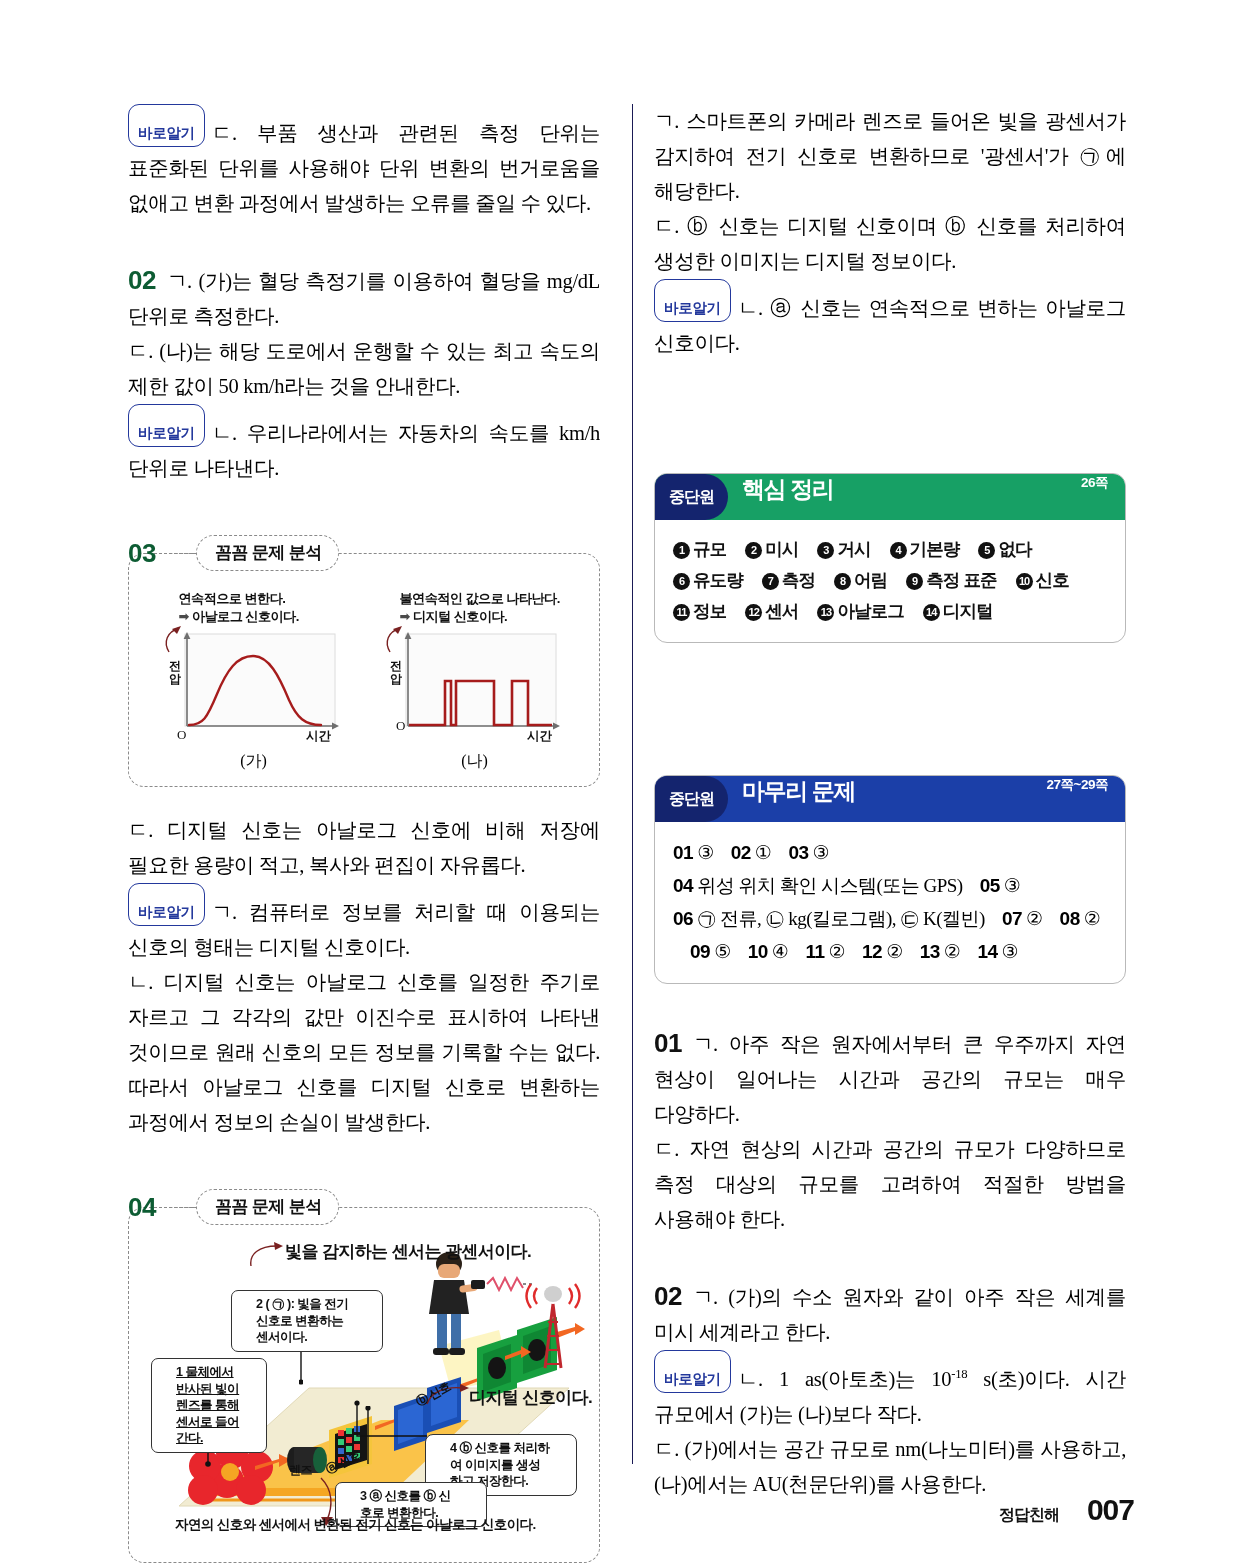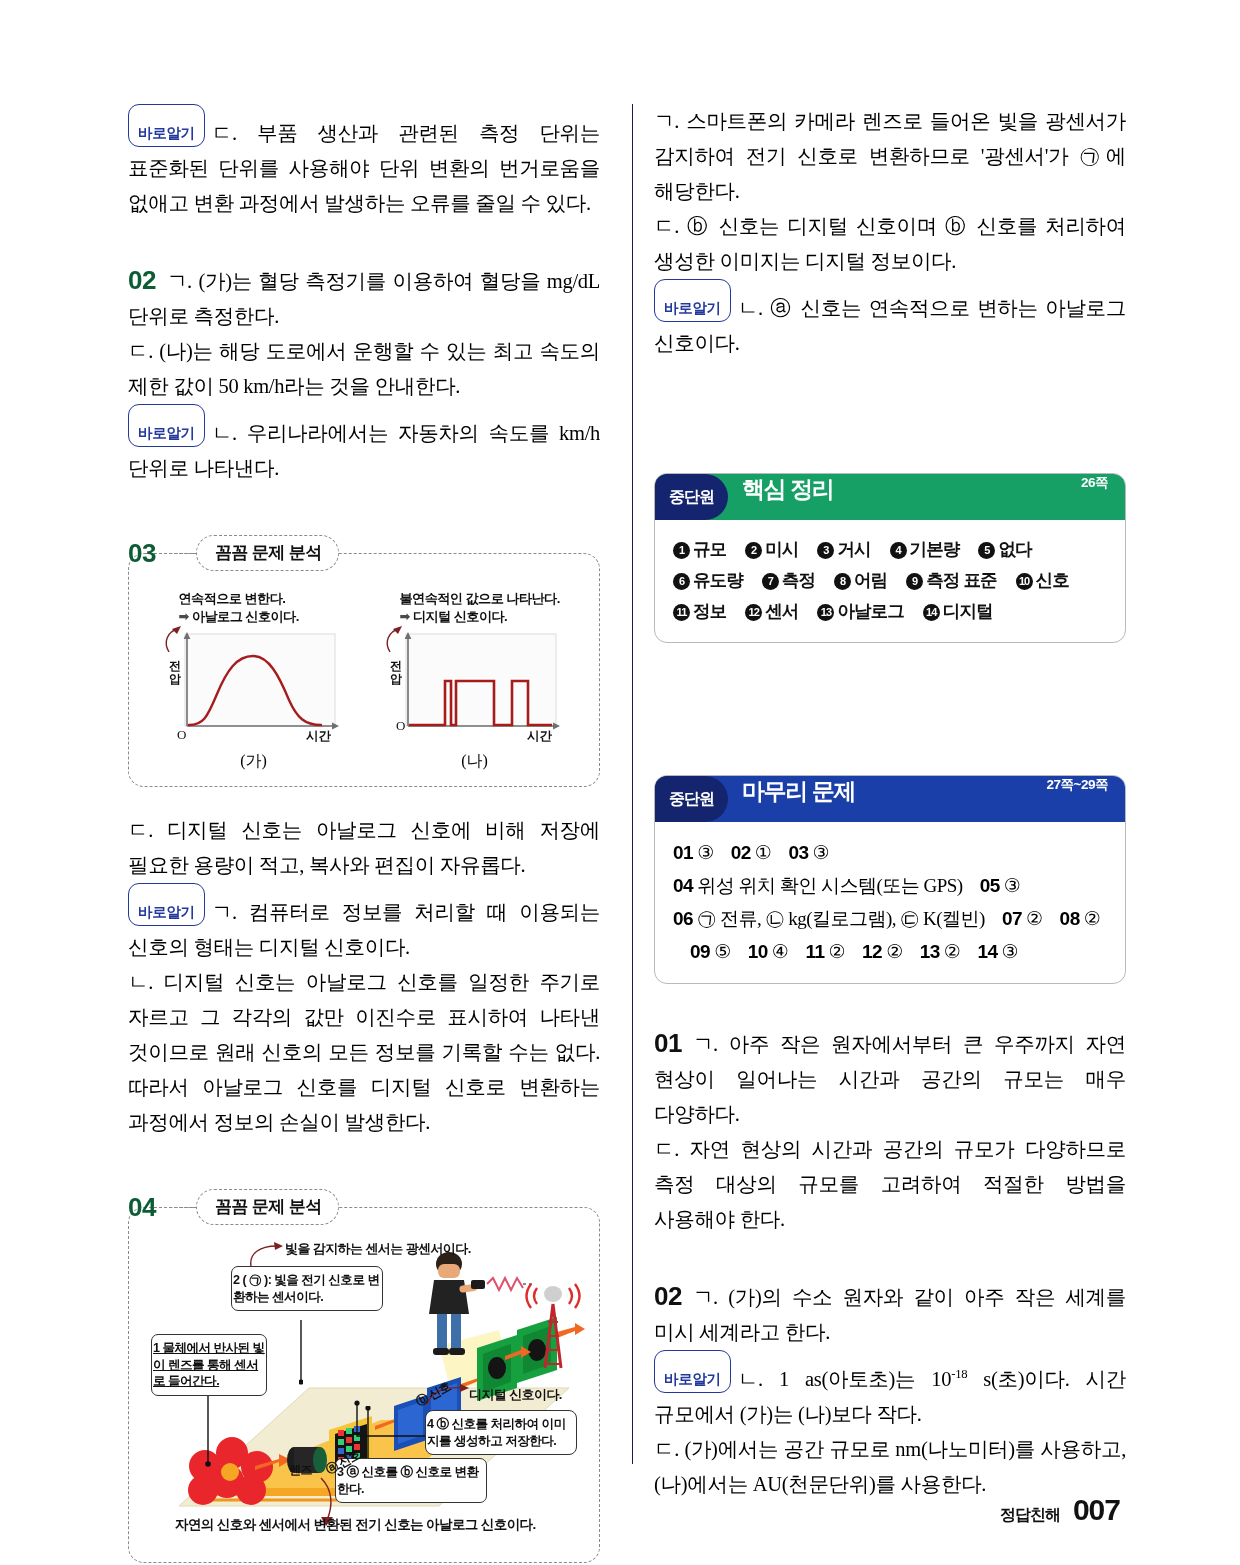--- a/index.html
+++ b/index.html
@@ -136,29 +136,30 @@
   .bubble {
     position:absolute;
     background:#fff;
     border:1.7px solid #333;
     border-radius:7px;
     font-family:"Liberation Sans","DejaVu Sans",sans-serif;
     font-weight:bold;
     font-size:12.6px;
     line-height:16.5px;
     letter-spacing:-0.55px;
-    padding:5px 1px;
+    padding:5px 24px;
     color:#111;
     z-index:6;
+    margin-top:24px;
   }
   .anno {
     position:absolute;
     font-family:"Liberation Sans","DejaVu Sans",sans-serif;
     font-weight:bold;
-    font-size:13px;
+    font-size:17px;
     letter-spacing:-0.6px;
     color:#111;
     white-space:nowrap;
     z-index:6;
   }
 
   
   .sumbox {
     border:1.6px solid #b9b9b9;
     border-radius:13px;
@@ -231,22 +232,22 @@
   .aline .anum {
     font-family:"Liberation Sans","DejaVu Sans",sans-serif;
     font-weight:bold;
     font-size:19px;
     margin-right:4px;
   }
   .aitem { display:inline-block; }
 
   
   .footer {
-    position:absolute; right:120px; bottom:38px;
-    display:flex; align-items:baseline; gap:13px;
+    position:absolute; right:106px; bottom:38px;
+    display:flex; align-items:baseline; gap:28px;
   }
   .footer-label {
     font-family:"Liberation Sans","DejaVu Sans",sans-serif;
     font-weight:bold; font-size:16px; letter-spacing:-1px; color:#111;
   }
   .footer-num {
     font-family:"Liberation Sans","DejaVu Sans",sans-serif;
     font-weight:bold; font-size:30px; letter-spacing:-1px; color:#111;
   }
 </style>

